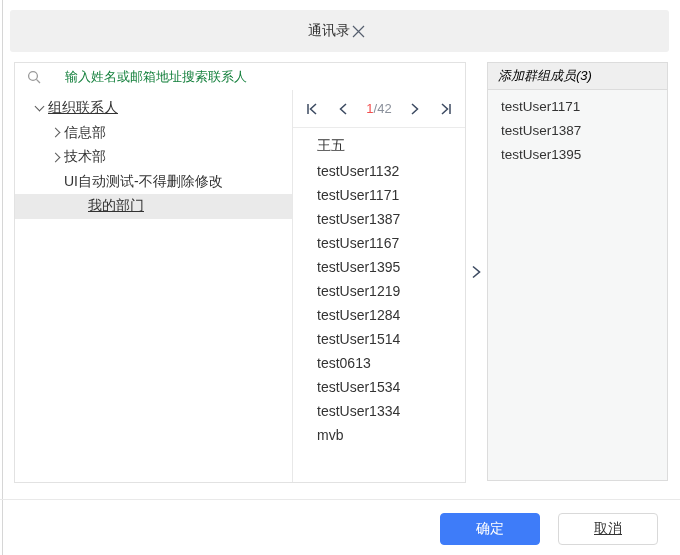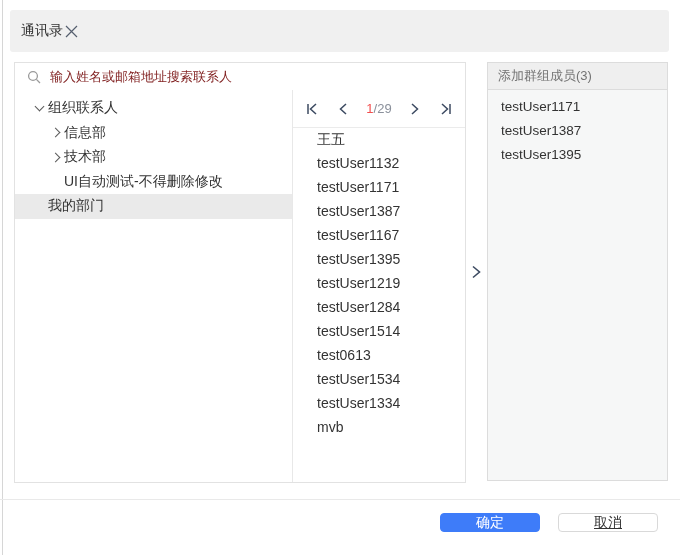--- a/index.html
+++ b/index.html
@@ -3,64 +3,64 @@
 <meta charset="utf-8">
 <style>
   html,body{margin:0;padding:0;}
   body{
     width:680px;height:555px;position:relative;background:#fff;overflow:hidden;
     font-family:"Liberation Sans","DejaVu Sans",sans-serif;color:#333;
   }
   .window-edge{position:absolute;left:2px;top:0;bottom:0;width:1px;background:#d6d6d6;}
   
   .titlebar{position:absolute;left:10px;top:10px;width:659px;height:42px;background:#f0f0f0;
-    border-radius:3px;display:flex;align-items:center;justify-content:flex-start;
+    border-radius:3px;display:flex;align-items:center;justify-content:center;
     padding:0 16px 0 11px;box-sizing:border-box;}
   .title{font-size:14px;color:#333;}
   .close-btn{width:16px;height:16px;display:flex;align-items:center;justify-content:center;cursor:pointer;}
   
   .search-box{position:absolute;left:14px;top:62px;width:452px;height:29px;background:#fff;
     border:1px solid #e2e2e2;box-sizing:border-box;display:flex;align-items:center;padding-left:12px;}
-  .search-placeholder{color:#7f1d1d;font-size:13px;margin-left:9px;}
+  .search-placeholder{color:#15803d;font-size:13px;margin-left:24px;}
   
   .content-box{position:absolute;left:14px;top:90px;width:452px;height:393px;
     border:1px solid #e2e2e2;border-top:none;box-sizing:border-box;display:flex;background:#fff;}
   .tree{width:277px;box-sizing:border-box;padding-top:6px;flex:none;}
   .tree-row{height:24.5px;display:flex;align-items:center;font-size:14px;color:#333;cursor:pointer;}
-  .tree-row.lvl0{padding-left:20px;}
+  .tree-row.lvl0{padding-left:20px;text-decoration:underline;}
   .tree-row.lvl1{padding-left:36px;}
-  .tree-row.selected{background:#eaeaea;}
+  .tree-row.selected{background:#eaeaea;gap:40px;}
   .expander{width:13px;height:13px;position:relative;flex:none;}
   .exp-open .expander::before,.exp-closed .expander::before{
     content:"";position:absolute;width:6px;height:6px;
     border-right:1.4px solid #5a5a5a;border-bottom:1.4px solid #5a5a5a;}
   .exp-open .expander::before{left:1px;top:1px;transform:rotate(45deg);}
   .exp-closed .expander::before{left:1px;top:3px;transform:rotate(-45deg);}
   .list-col{flex:1;border-left:1px solid #e8e8e8;display:flex;flex-direction:column;overflow:hidden;}
   .pager{height:37px;flex:none;border-bottom:1px solid #ebebeb;display:flex;align-items:center;
     justify-content:center;gap:16px;}
   .pager .pbtn{display:flex;align-items:center;justify-content:center;width:15px;height:15px;cursor:pointer;}
   .page-num{font-size:13px;display:flex;align-items:center;}
   .page-cur{color:#f24e4e;}
   .page-sep,.page-total{color:#8a909b;}
   .contact-list{flex:1;overflow:hidden;padding-top:3px;}
-  .contact-row{height:24px;display:flex;align-items:flex-start;padding-left:24px;font-size:14px;color:#333;cursor:pointer;}
+  .contact-row{height:24px;display:flex;align-items:flex-end;padding-left:24px;font-size:14px;color:#333;cursor:pointer;}
   
   .transfer-arrow{position:absolute;left:468px;top:261px;width:16px;height:22px;display:flex;
     align-items:center;justify-content:center;cursor:pointer;}
   
   .members-panel{position:absolute;left:487px;top:62px;width:181px;height:419px;background:#f6f7f7;
     border:1px solid #dcdcdc;box-sizing:border-box;}
   .members-header{height:27px;background:#efefef;border-bottom:1px solid #dcdcdc;display:flex;
-    align-items:center;padding-left:10px;font-size:13px;color:#737373;box-sizing:border-box;}
+    align-items:center;padding-left:10px;font-size:13px;color:#000000;box-sizing:border-box;font-style:italic;}
   .members-list{padding-top:4px;}
   .member-row{height:24px;display:flex;align-items:center;padding-left:13px;font-size:13.5px;color:#333;}
   
   .footer-line{position:absolute;left:0;top:499px;width:680px;height:1px;background:#e9e9e9;}
-  .btn{position:absolute;top:513px;width:100px;height:19px;border-radius:4px;font-size:14px;
+  .btn{position:absolute;top:513px;width:100px;height:32px;border-radius:4px;font-size:14px;
     display:flex;align-items:center;justify-content:center;box-sizing:border-box;cursor:pointer;}
   .btn-confirm{left:440px;background:#3e7cf9;color:#fff;border:1px solid #3e7cf9;}
   .btn-cancel{left:558px;background:#fff;color:#333;border:1px solid #d9d9d9;text-decoration:underline;}
   svg{display:block;}
 </style>
 </head>
 <body>
 
 <div class="window-edge"></div>
 
@@ -123,21 +123,21 @@
       <span class="pbtn">
         <span>
           <svg width="12" height="14" viewBox="0 0 12 14">
               <path d="M9 2 L3.5 7 L9 12" stroke="#3c4a61" stroke-width="1.5" fill="none"></path>
             </svg>
         </span>
       </span>
       <span class="page-num">
         <span class="page-cur">1</span>
         <span class="page-sep">/</span>
-        <span class="page-total">29</span>
+        <span class="page-total">42</span>
       </span>
       <span class="pbtn">
         <span>
           <svg width="12" height="14" viewBox="0 0 12 14">
               <path d="M3 2 L8.5 7 L3 12" stroke="#3c4a61" stroke-width="1.5" fill="none"></path>
             </svg>
         </span>
       </span>
       <span class="pbtn">
         <span>

